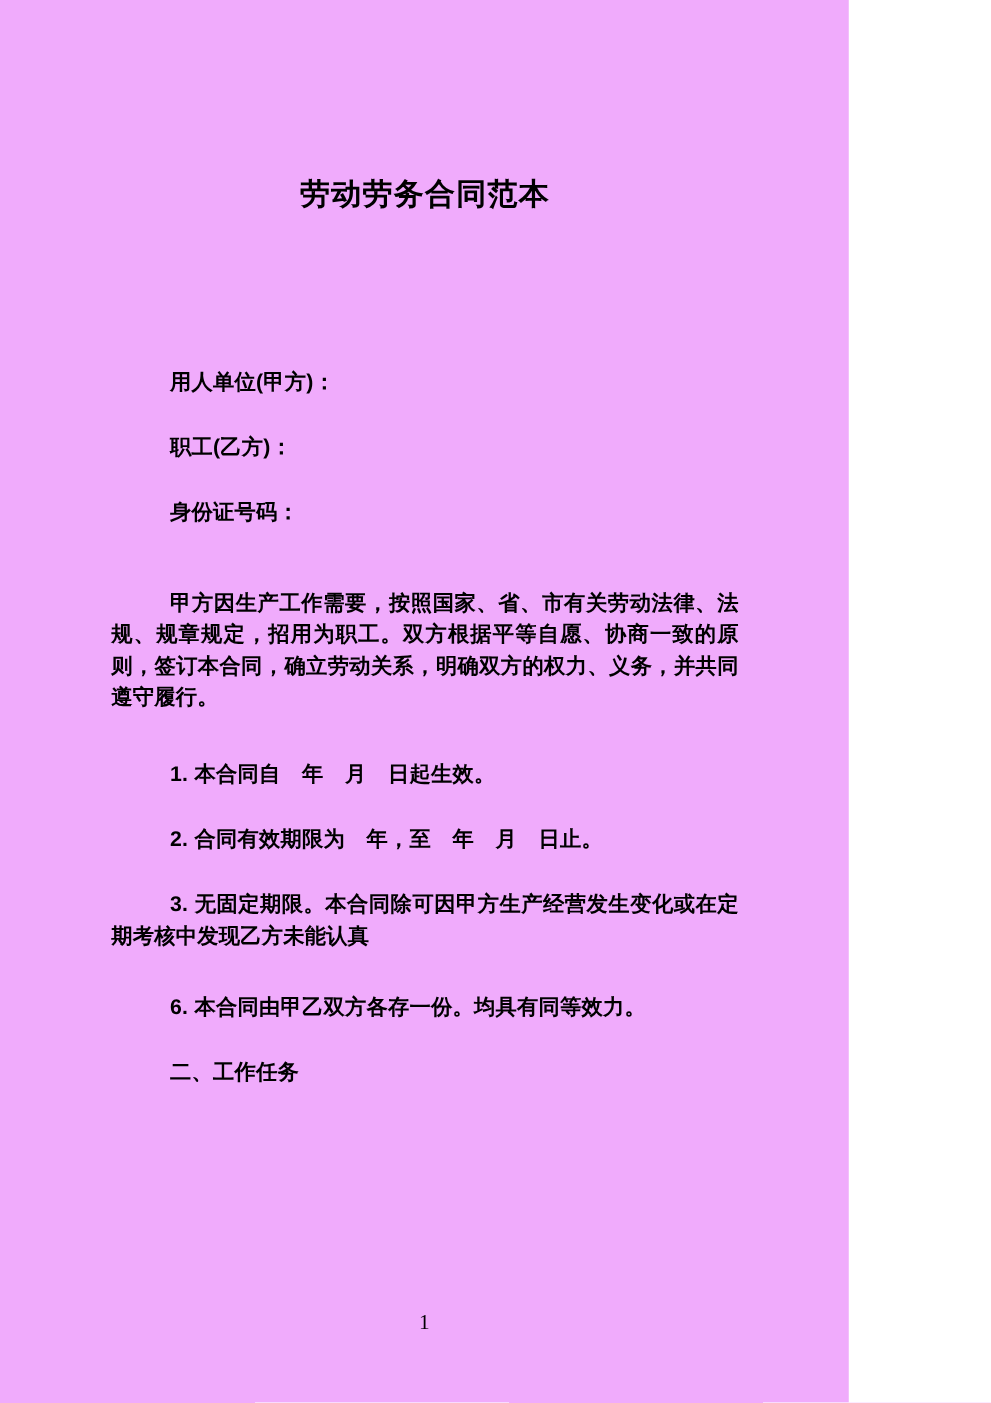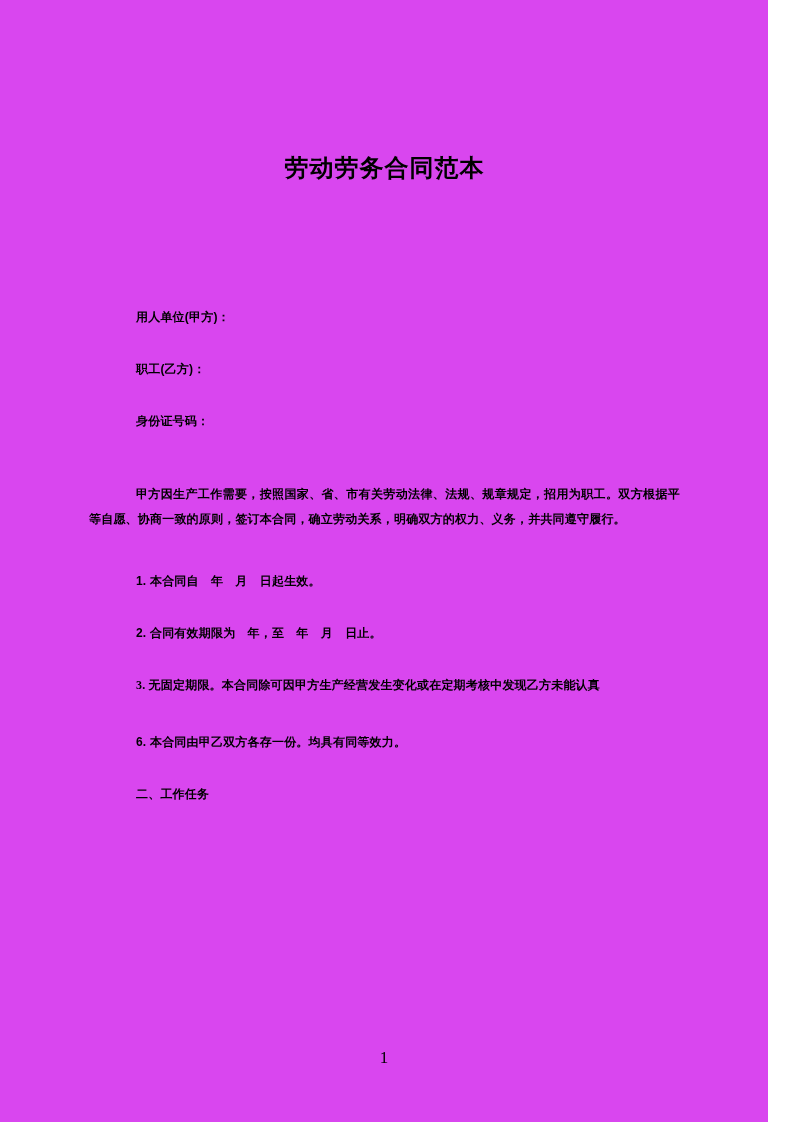--- a/index.html
+++ b/index.html
@@ -2,48 +2,48 @@
 <html><head>
 <meta charset="utf-8">
 <style>
   html, body {
     margin: 0;
     padding: 0;
     background: #ffffff;
   }
   .page {
     position: relative;
-    width: 768px;
+    width: 679px;
     height: 1122px;
     box-sizing: border-box;
-    background: #d946ef;
-    padding: 13px 88px 0 89px;
+    background: #f0abfc;
+    padding: 1px 88px 0 89px;
     overflow: hidden;
     font-family: "Liberation Sans", "DejaVu Sans", sans-serif;
     color: #000000;
   }
   .doc-title {
     margin: 0 0 122px 0;
     padding-top: 140px;
     font-size: 24px;
     line-height: 30px;
     font-weight: 700;
     text-align: center;
     letter-spacing: 1px;
   }
   .para {
     margin: 0 0 27px 0;
-    font-size: 12px;
+    font-size: 17px;
     line-height: 25px;
     font-weight: 600;
     text-indent: 47px;
     text-align: justify;
     letter-spacing: 0.2px;
   }
-  .gap-a { margin-bottom: 32px; font-family: Liberation Serif, serif; }
+  .gap-a { margin-bottom: 32px; }
   .gap-b { margin-bottom: 37px; margin-top: 48px; }
   .page-number {
     position: absolute;
     top: 1048px;
     left: 0;
     width: 100%;
     text-align: center;
     font-family: "Liberation Serif", "DejaVu Serif", serif;
     font-size: 17px;
     font-weight: 400;

